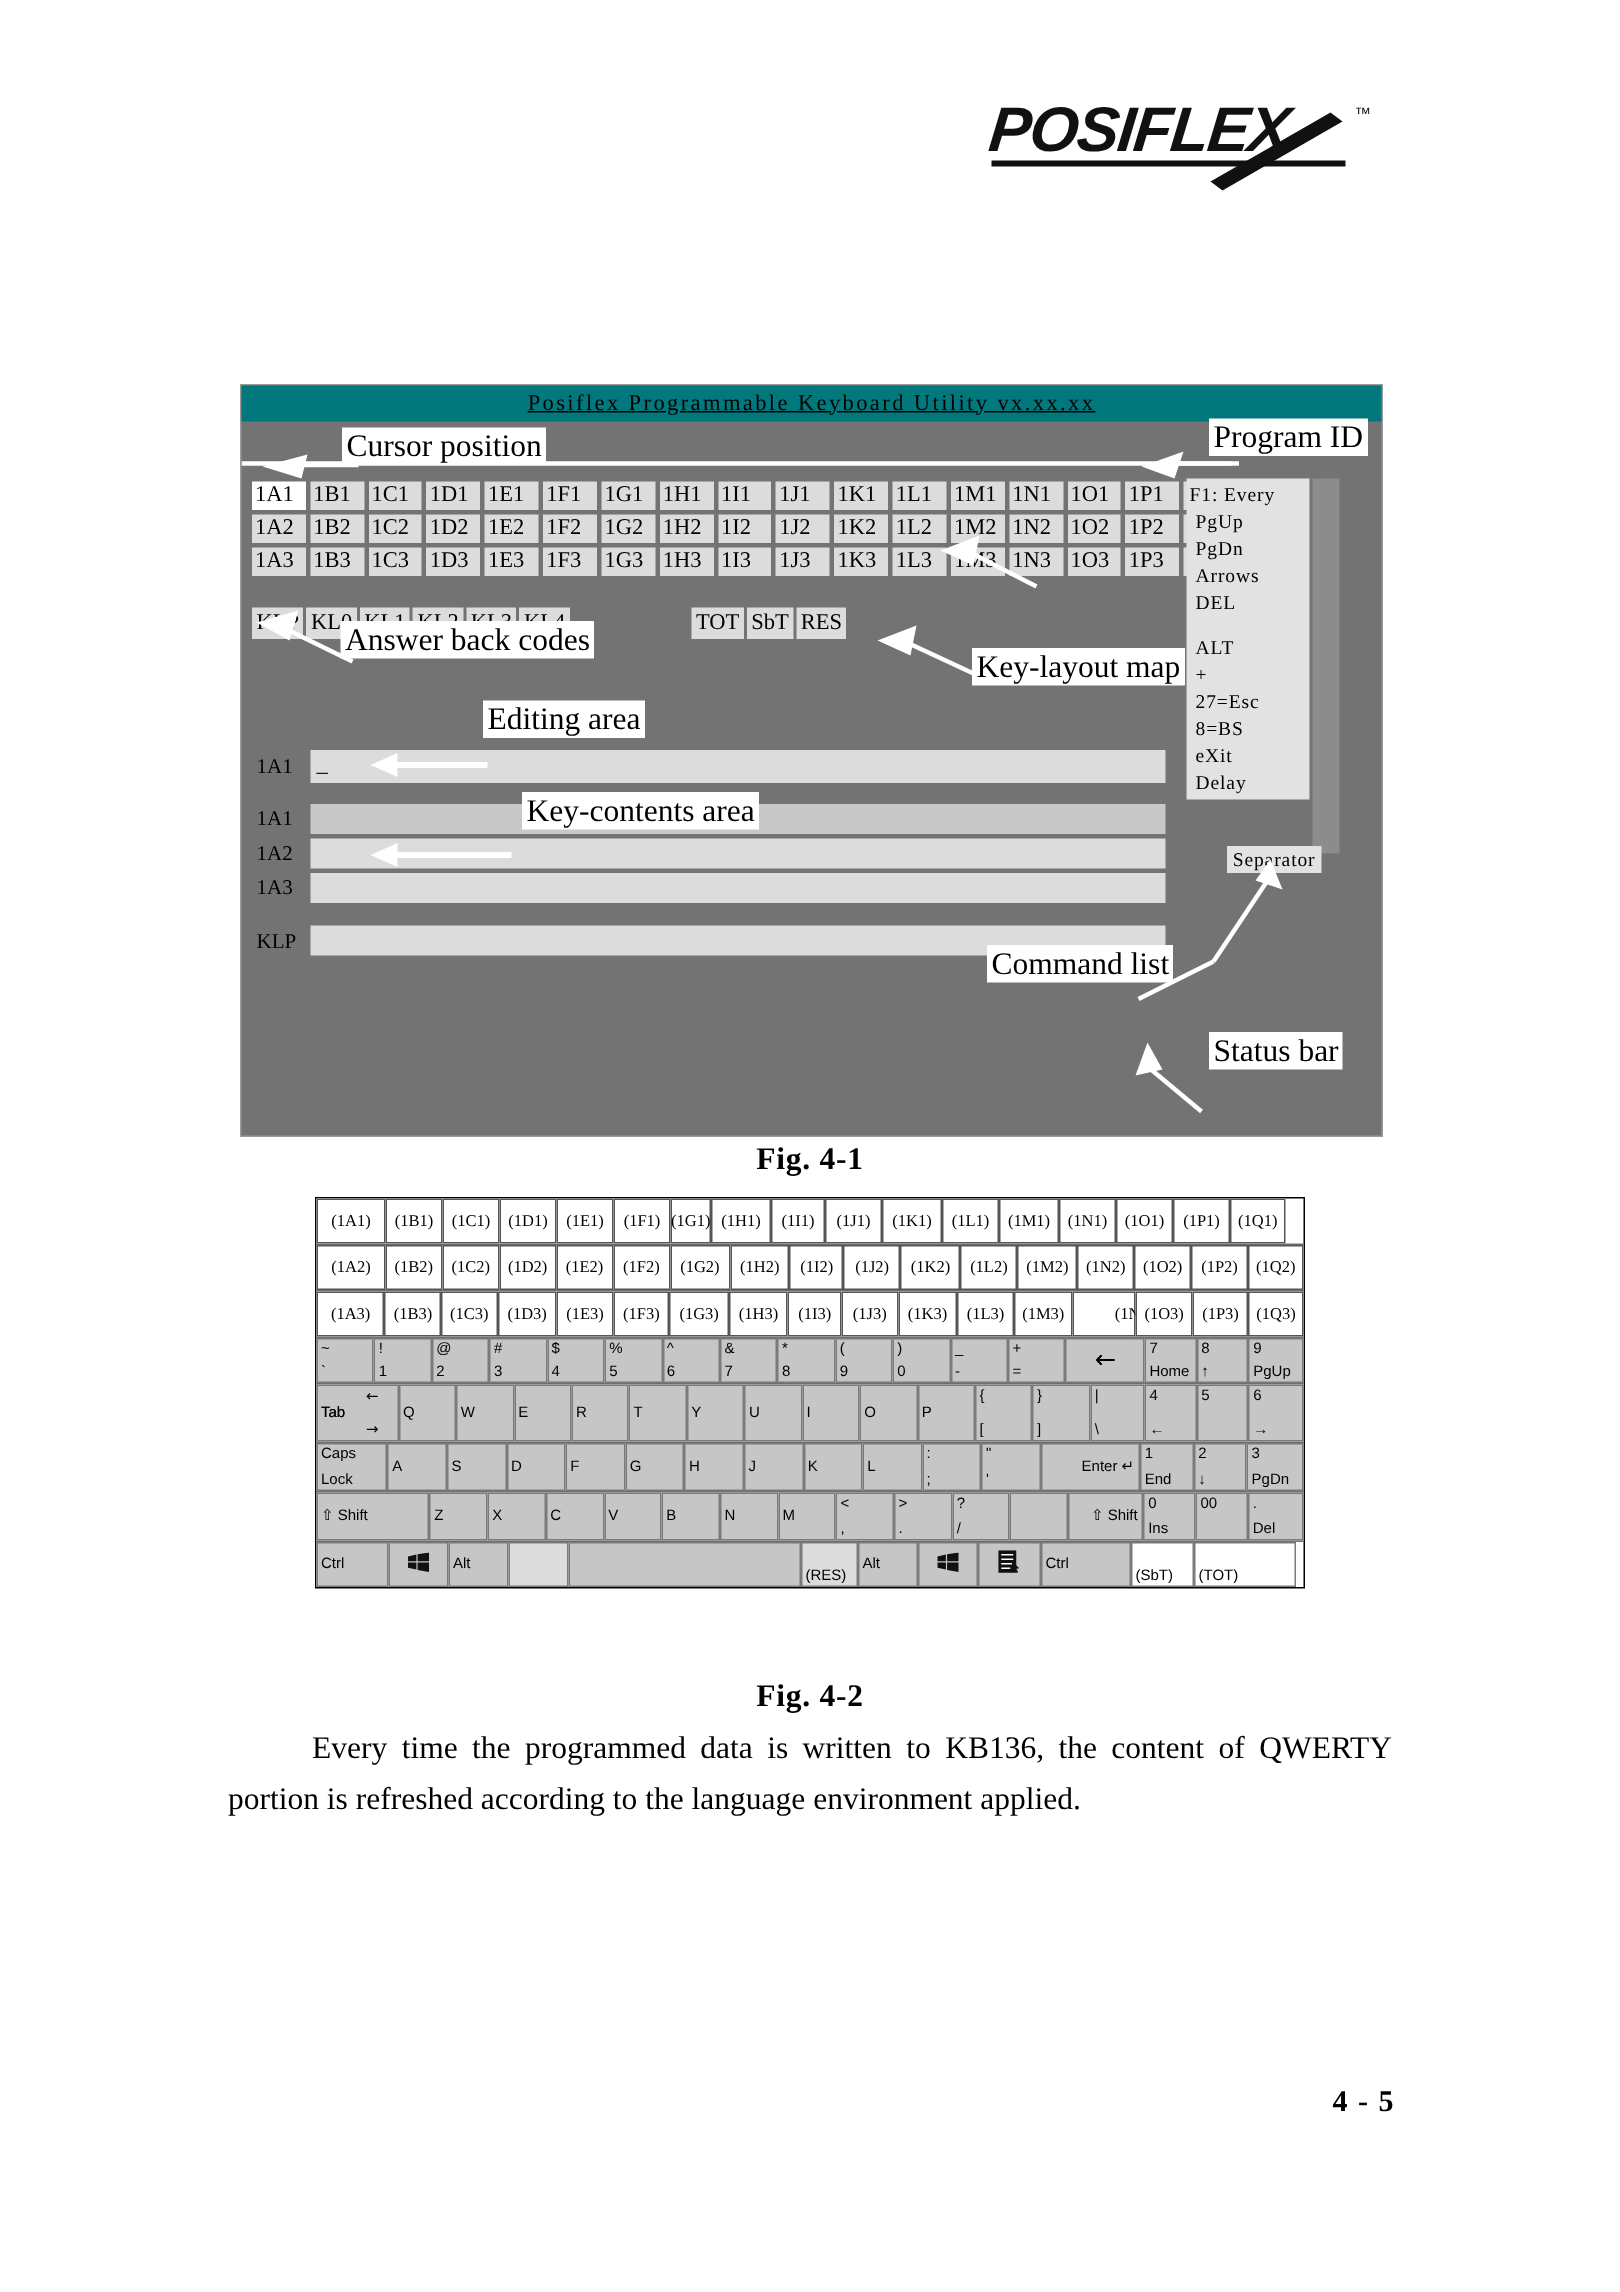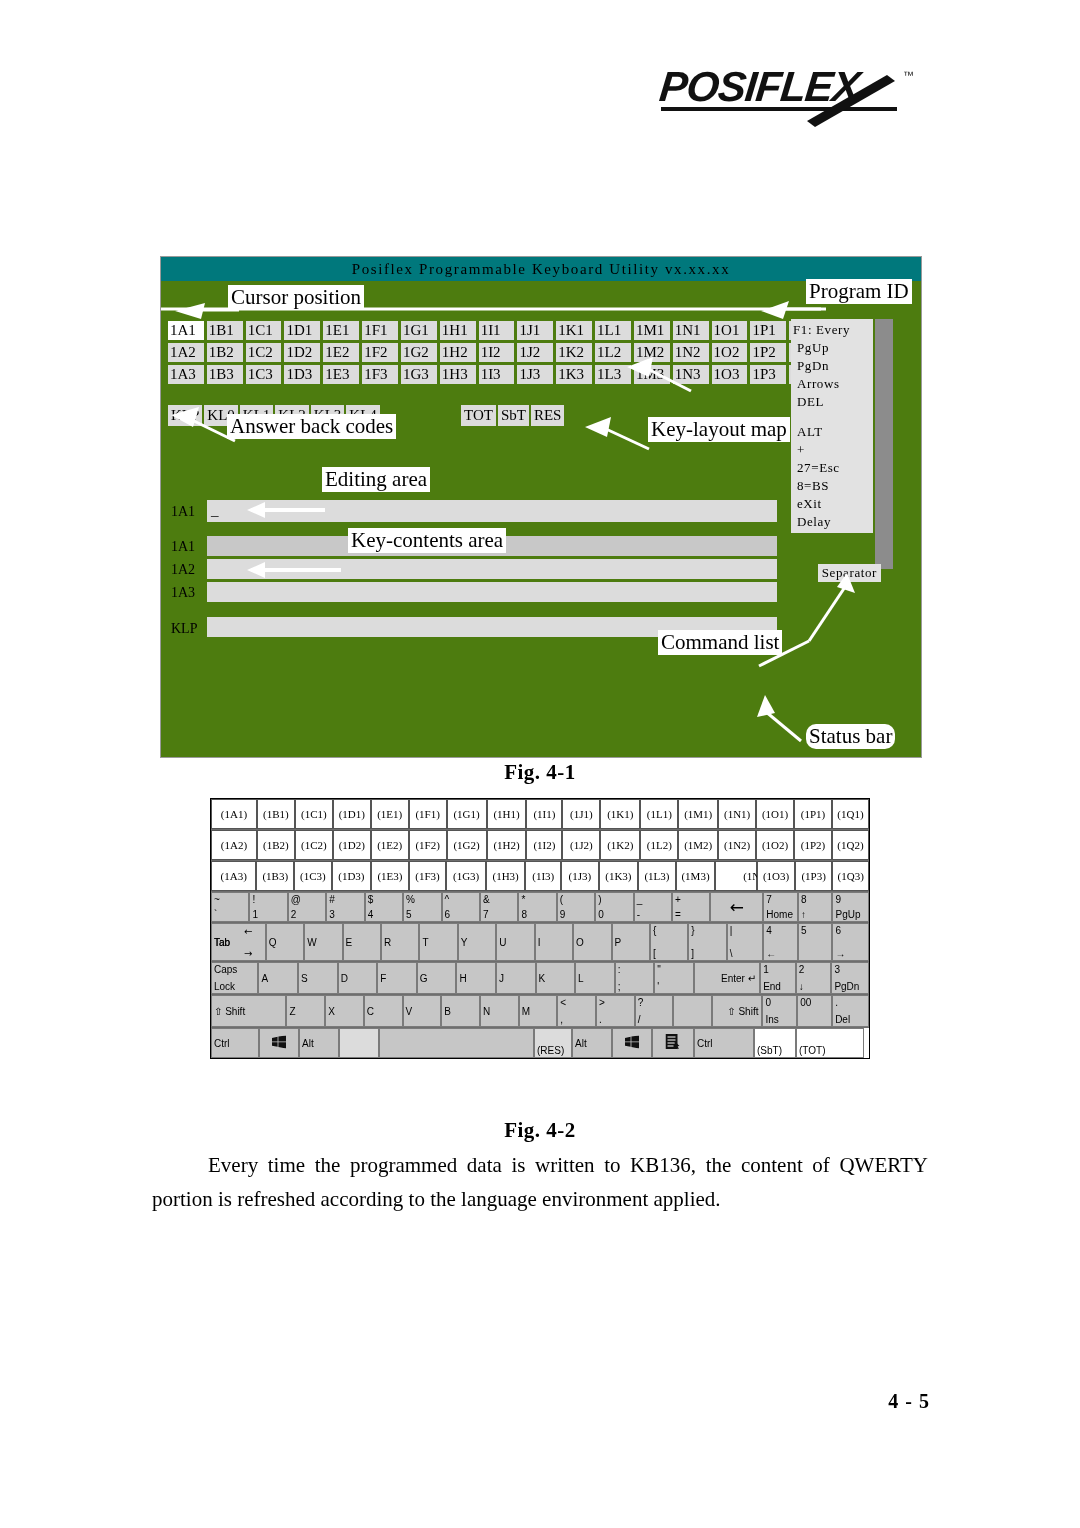--- a/index.html
+++ b/index.html
@@ -6,21 +6,21 @@
   body{
     width:1080px;height:1528px;background:#ffffff;
     font-family:"Liberation Serif", serif;
     position:relative;overflow:hidden;
   }
   
   #logo-area{position:absolute;left:655px;top:55px;width:275px;height:80px;}
   #logo-area svg{display:block;}
   
   #fig1{position:absolute;left:160px;top:256px;width:760px;height:500px;
-        background:#4d7c0f;border:1px solid #9a9a9a;}
+        background:#737373;border:1px solid #9a9a9a;text-decoration:underline;}
   #titlebar{height:24px;background:#00787c;color:#000;
             font-family:"Liberation Serif",serif;font-size:15px;
             letter-spacing:1.6px;display:flex;align-items:center;justify-content:center;}
   #fig1-body{position:relative;height:476px;}
 
   .klmap{position:absolute;left:7px;top:38px;width:660px;}
   .klrow{display:flex;height:22px;align-items:center;}
   .klcell{width:38px;text-align:left;font-size:15px;color:#000;
           background:#dcdcdc;margin-right:3px;padding-left:2px;height:19px;line-height:19px;
           box-sizing:border-box;}
@@ -242,38 +242,38 @@
       <polygon points="604,414 596,436 614,432" fill="#ffffff"></polygon>
       <line x1="604" y1="430" x2="640" y2="460" stroke="#ffffff" stroke-width="3"></line>
     </svg>
 
   </div>
 </div>
 
 <div class="callout" style="left:228px;top:285px;">Cursor position</div>
 <div class="callout" style="left:806px;top:279px;">Program ID</div>
 <div class="callout" style="left:227px;top:414px;">Answer back codes</div>
-<div class="callout" style="left:648px;top:417px;">Key-layout map</div>
+<div class="callout" style="left:648px;top:432px;">Key-layout map</div>
 <div class="callout" style="left:322px;top:467px;">Editing area</div>
 <div class="callout" style="left:348px;top:528px;">Key-contents area</div>
 <div class="callout" style="left:658px;top:630px;">Command list</div>
-<div class="callout" style="left:806px;top:724px;border-radius:10px;">Status bar</div>
+<div class="callout" style="left:806px;top:688px;">Status bar</div>
 
 <div class="figcap" style="top:760px;">Fig. 4-1</div>
 
 <div id="fig2">
 
   <div class="krow">
     <div class="kcode" style="width:46px;">(1A1)</div>
     <div class="kcode" style="width:38px;">(1B1)</div>
     <div class="kcode" style="width:38px;">(1C1)</div>
     <div class="kcode" style="width:38px;">(1D1)</div>
     <div class="kcode" style="width:38px;">(1E1)</div>
     <div class="kcode" style="width:38px;">(1F1)</div>
-    <div class="kcode" style="width:40px;">(1G1)</div>
+    <div class="kcode" style="width:27px;">(1G1)</div>
     <div class="kcode" style="width:40px;">(1H1)</div>
     <div class="kcode" style="width:36px;">(1I1)</div>
     <div class="kcode" style="width:38px;">(1J1)</div>
     <div class="kcode" style="width:40px;">(1K1)</div>
     <div class="kcode" style="width:38px;">(1L1)</div>
     <div class="kcode" style="width:40px;">(1M1)</div>
     <div class="kcode" style="width:38px;">(1N1)</div>
     <div class="kcode" style="width:38px;">(1O1)</div>
     <div class="kcode" style="width:38px;">(1P1)</div>
     <div class="kcode" style="width:37px;">(1Q1)</div>

